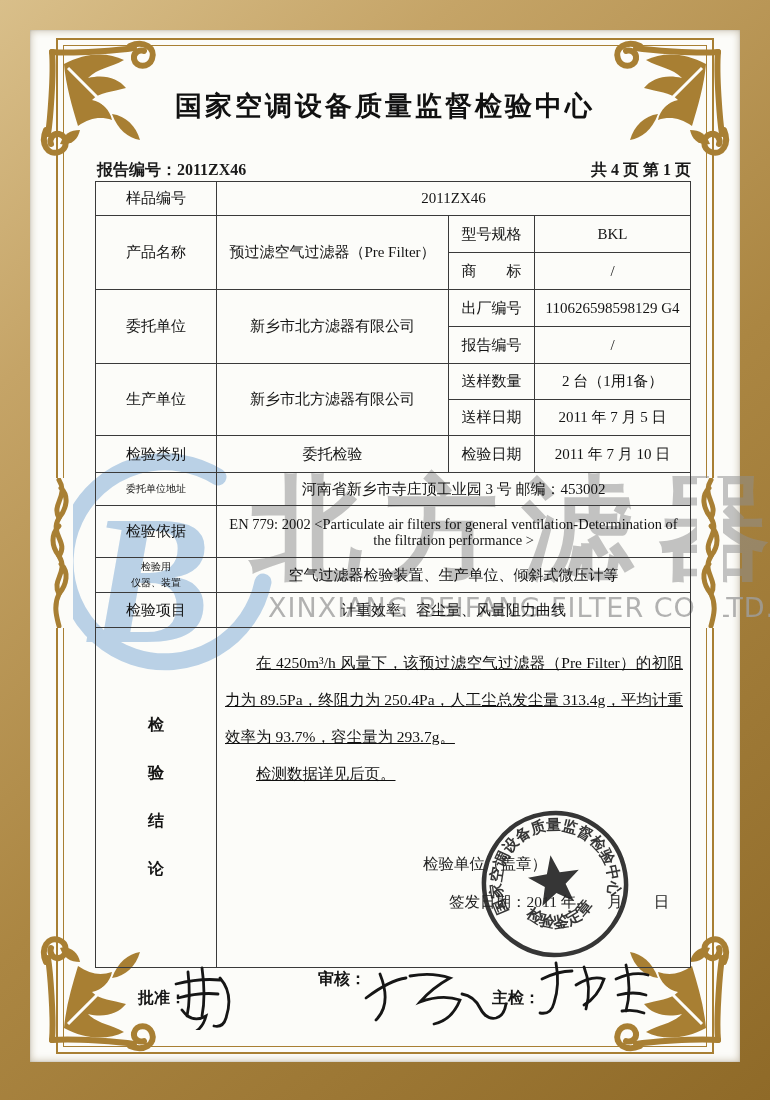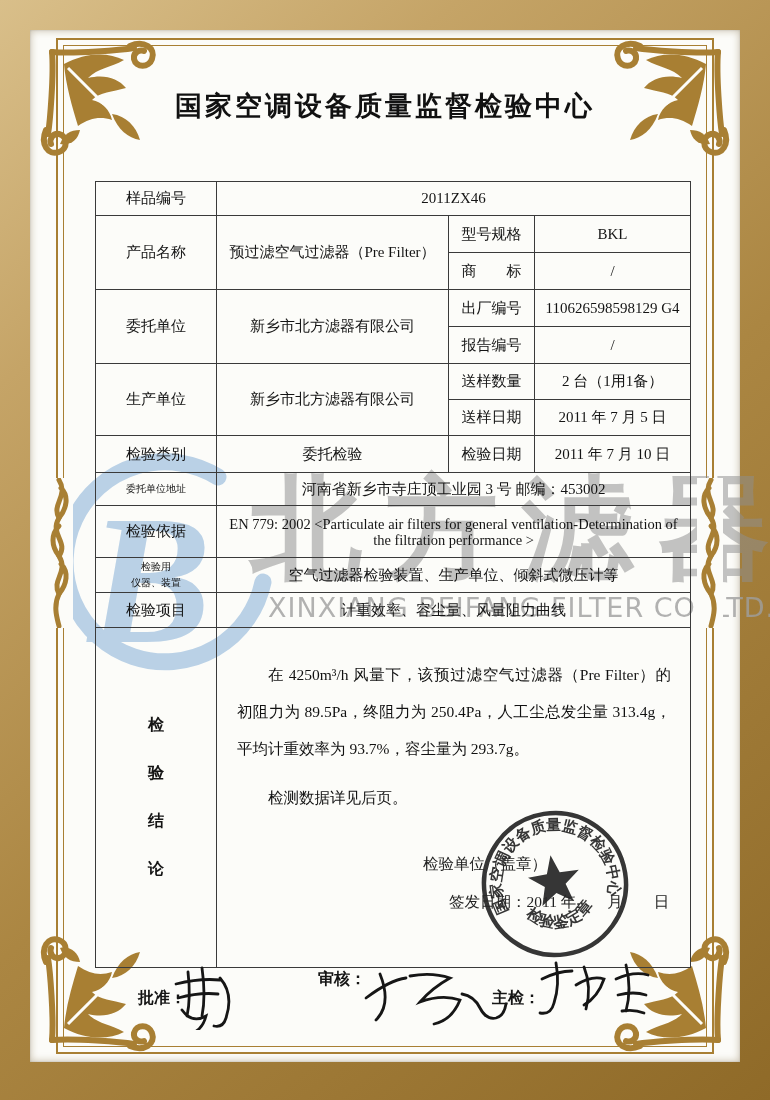--- a/index.html
+++ b/index.html
@@ -77,21 +77,21 @@
   td.left-val{text-align:left;padding-left:20px;}
   td.small{font-size:10px;line-height:16px;}
   td.en{font-size:14.5px;line-height:16px;}
   .vlabel{display:flex;flex-direction:column;align-items:center;justify-content:center;gap:27px;height:100%;}
   .vlabel span{font-size:16px;font-weight:600;}
   td.concl{position:relative;vertical-align:top;}
   .concl-text{
     position:absolute;left:8px;top:16px;width:458px;z-index:11;
     font-size:15.5px;line-height:37px;text-align:justify;color:#111;
   }
-  .concl-text p{margin:12px;text-indent:2em;}
+  .concl-text p{margin:0;text-indent:2em;text-decoration:underline;}
   .seal-unit{position:absolute;left:206px;top:226px;z-index:11;font-size:15.5px;white-space:nowrap;color:#222;}
   .issue-date{position:absolute;left:232px;top:264px;z-index:11;font-size:15.5px;white-space:nowrap;color:#222;}
   .stamp{position:absolute;left:260px;top:178px;z-index:40;transform:rotate(-9deg);opacity:.92;}
 
   
   .sig-label{position:absolute;z-index:12;font-size:16px;font-weight:600;color:#151515;}
   .sig{position:absolute;z-index:12;}
 </style>
 </head>
 <body>
@@ -179,20 +179,24 @@
   </svg>
 
   <svg class="wm-logo" width="215" height="235" viewBox="0 0 215 235">
     <path d="M160,25 A100,100 0 1 0 205,130" fill="none" stroke="#aac7e2" stroke-width="17" stroke-linecap="round"></path>
     <text x="30" y="190" font-family="Liberation Serif, DejaVu Serif, serif" font-style="italic" font-weight="bold" font-size="185" fill="#aac7e2">B</text>
   </svg>
   <div class="wm-cn">北方滤器</div>
   <div class="wm-en">XINXIANG BEIFANG FILTER CO.,LTD.</div>
 
   <div class="org-title">国家空调设备质量监督检验中心</div>
+  <div class="report-line">
+    <span>报告编号：2011ZX46</span>
+    <span>共 4 页 第 1 页</span>
+  </div>
 
   <table class="main">
     <colgroup>
         <col style="width:121px">
         <col style="width:232px">
         <col style="width:86px">
         <col style="width:156px">
       </colgroup>
     <tbody>
         <tr style="height:34px">

